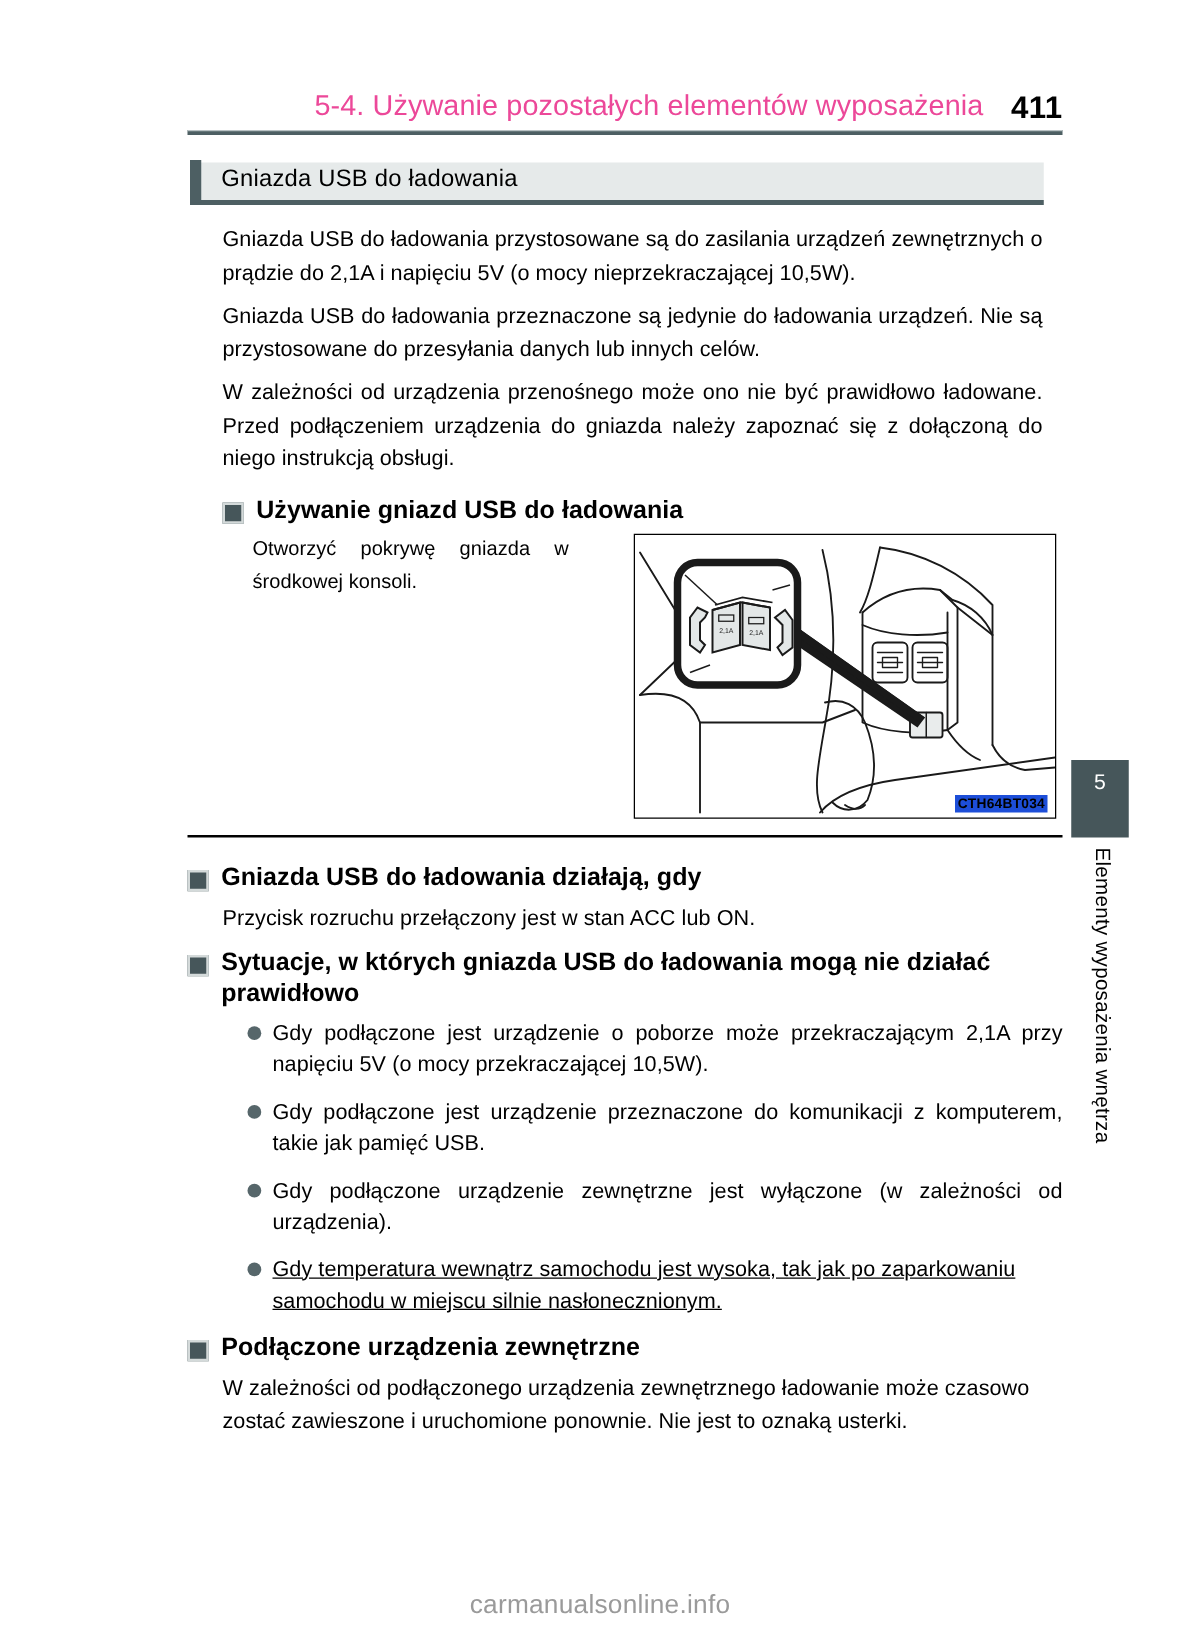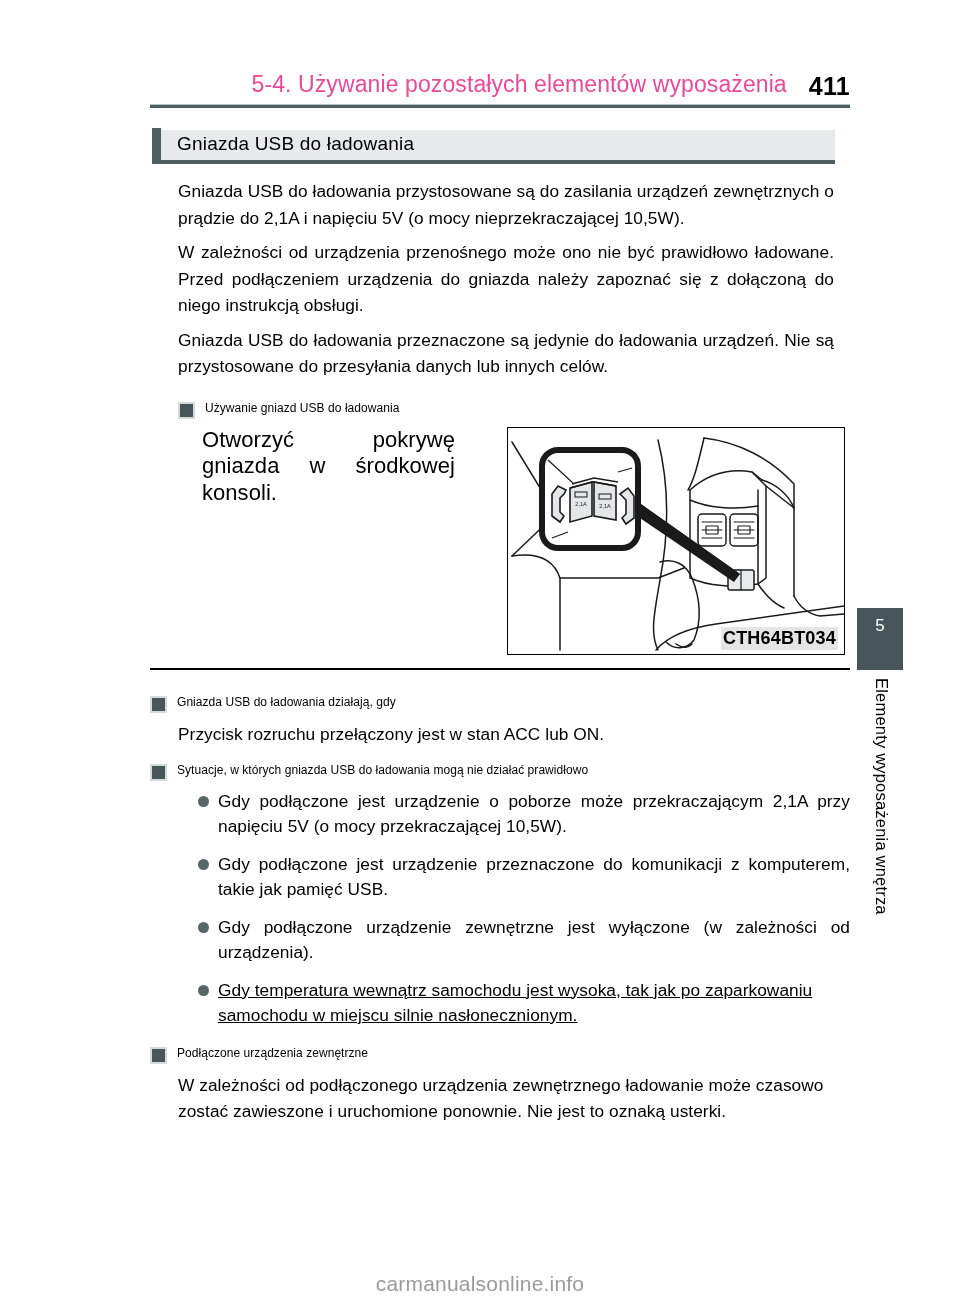--- a/index.html
+++ b/index.html
@@ -110,22 +110,22 @@
   .sq-mark {
     width: 13px;
     height: 13px;
     background: #46565a;
     border: 2px solid #d4dada;
     box-sizing: content-box;
     flex: none;
     margin-top: 6px;
   }
   .sq-head-text {
-    font-size: 12px;
-    font-weight: normal;
+    font-size: 20px;
+    font-weight: bold;
     line-height: 25px;
     letter-spacing: 0.05px;
   }
 
   
   .rb-item {
     display: flex;
     align-items: flex-start;
     gap: 9px;
     margin: 0 0 12px 0;
@@ -151,44 +151,44 @@
   
   .figure-row {
     display: flex;
     align-items: flex-start;
     margin-top: 2px;
   }
   .figure-caption-text {
     width: 305px;
     padding-left: 52px;
     box-sizing: border-box;
-    font-size: 22px;
+    font-size: 16px;
     line-height: 26.5px;
     text-align: justify;
     letter-spacing: 0.05px;
   }
   .figure-box {
     position: absolute;
     left: 507px;
     top: 427px;
     width: 338px;
     height: 228px;
     border: 1px solid #000;
     background: #fff;
     box-sizing: border-box;
     overflow: hidden;
   }
   .figure-code {
     position: absolute;
     right: 6px;
     bottom: 4px;
-    font-size: 18px;
+    font-size: 11px;
     font-weight: bold;
     letter-spacing: 0.2px;
-    background: #e5e5e5;
+    background: #1d4ed8;
     padding: 1px 2px;
   }
 
   
   .divider {
     position: absolute;
     left: 150px;
     top: 668px;
     width: 700px;
     height: 0;
@@ -256,22 +256,22 @@
 <div class="header-rule"></div>
 
 <div class="section-box">
   <div class="section-box-bar"></div>
   <div class="section-box-title">Gniazda USB do ładowania</div>
 </div>
 
 <div class="content">
 
   <p class="body">Gniazda USB do ładowania przystosowane są do zasilania urządzeń zewnętrznych o prądzie do 2,1A i napięciu 5V (o mocy nieprzekraczającej 10,5W).</p>
+  <p class="body">Gniazda USB do ładowania przeznaczone są jedynie do ładowania urządzeń. Nie są przystosowane do przesyłania danych lub innych celów.</p>
   <p class="body">W zależności od urządzenia przenośnego może ono nie być prawidłowo ładowane. Przed podłączeniem urządzenia do gniazda należy zapoznać się z dołączoną do niego instrukcją obsługi.</p>
-  <p class="body">Gniazda USB do ładowania przeznaczone są jedynie do ładowania urządzeń. Nie są przystosowane do przesyłania danych lub innych celów.</p>
 
   <div class="sq-head">
     <span class="sq-mark"></span>
     <span class="sq-head-text">Używanie gniazd USB do ładowania</span>
   </div>
 
   <div class="figure-row">
     <div class="figure-caption-text">Otworzyć pokrywę gniazda w środkowej konsoli.</div>
   </div>
 </div>

